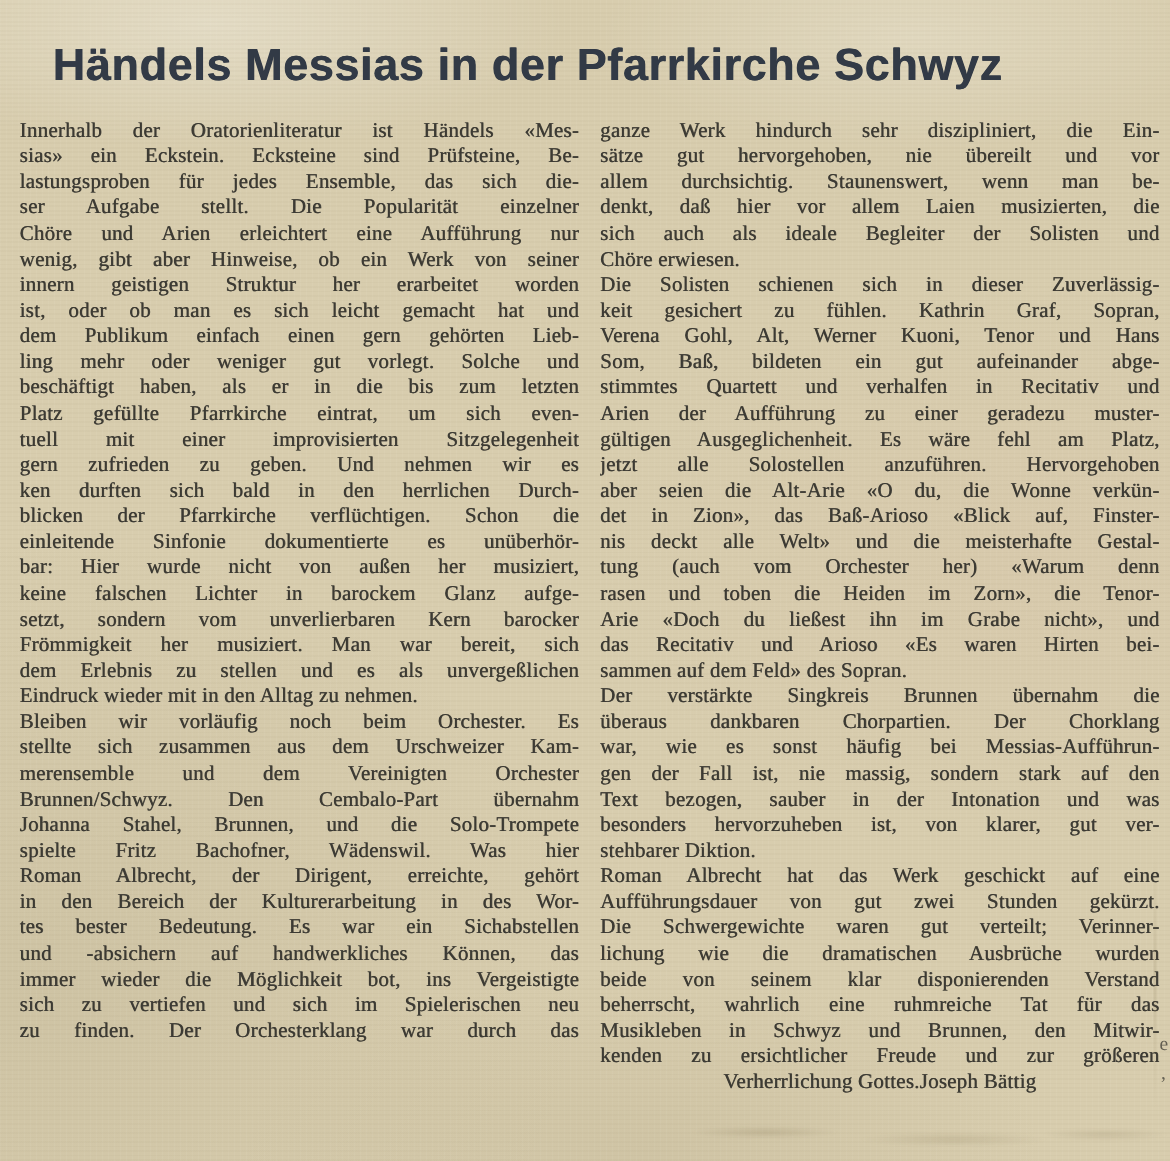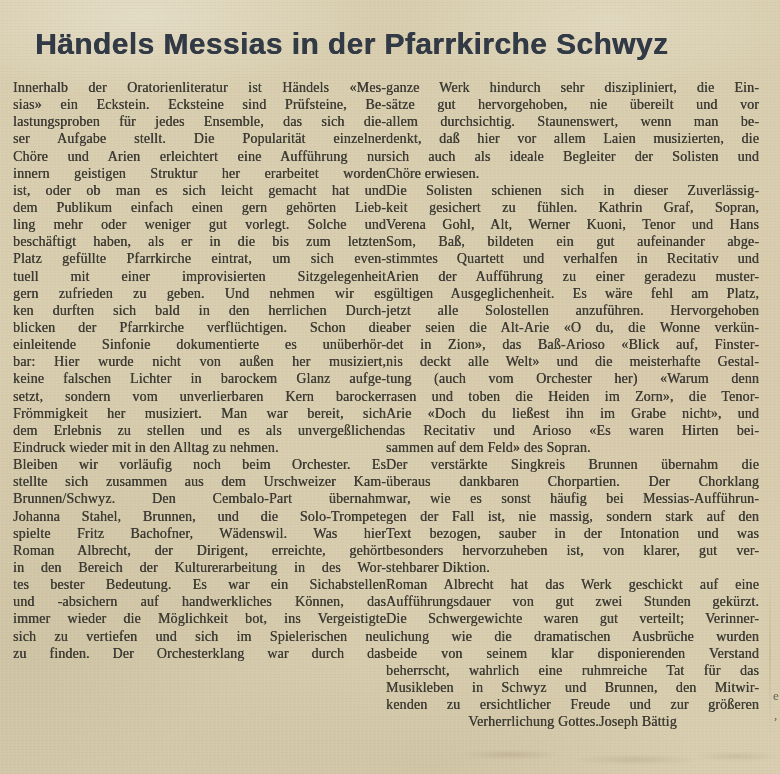--- a/index.html
+++ b/index.html
@@ -43,20 +43,21 @@
     color: var(--headline-ink);
     text-shadow: 0.4px 0 0 var(--headline-ink);
     white-space: nowrap;
   }
 
   .columns {
     position: absolute;
     left: 13px; top: 79px;
     width: 760px;
     display: flex;
+    gap: 14px;
   }
   .col { width: 373px; }
 
   .line {
     height: 17.15px;
     line-height: 17.15px;
     font-size: 14px;
     letter-spacing: 0.15px;
     color: var(--ink);
     text-shadow: 0.35px 0 0 rgba(58,56,50,0.85);
@@ -107,39 +108,41 @@
 
   <h1 class="headline">Händels Messias in der Pfarrkirche Schwyz</h1>
 
   <div class="columns">
     <div class="col">
         <div class="line">Innerhalb der Oratorienliteratur ist Händels «Mes-</div>
         <div class="line">sias» ein Eckstein. Ecksteine sind Prüfsteine, Be-</div>
         <div class="line">lastungsproben für jedes Ensemble, das sich die-</div>
         <div class="line">ser Aufgabe stellt. Die Popularität einzelner</div>
         <div class="line">Chöre und Arien erleichtert eine Aufführung nur</div>
+        <div class="line">wenig, gibt aber Hinweise, ob ein Werk von seiner</div>
         <div class="line">innern geistigen Struktur her erarbeitet worden</div>
         <div class="line">ist, oder ob man es sich leicht gemacht hat und</div>
         <div class="line">dem Publikum einfach einen gern gehörten Lieb-</div>
         <div class="line">ling mehr oder weniger gut vorlegt. Solche und</div>
         <div class="line">beschäftigt haben, als er in die bis zum letzten</div>
         <div class="line">Platz gefüllte Pfarrkirche eintrat, um sich even-</div>
         <div class="line">tuell mit einer improvisierten Sitzgelegenheit</div>
         <div class="line">gern zufrieden zu geben. Und nehmen wir es</div>
         <div class="line">ken durften sich bald in den herrlichen Durch-</div>
         <div class="line">blicken der Pfarrkirche verflüchtigen. Schon die</div>
         <div class="line">einleitende Sinfonie dokumentierte es unüberhör-</div>
         <div class="line">bar: Hier wurde nicht von außen her musiziert,</div>
         <div class="line">keine falschen Lichter in barockem Glanz aufge-</div>
         <div class="line">setzt, sondern vom unverlierbaren Kern barocker</div>
         <div class="line">Frömmigkeit her musiziert. Man war bereit, sich</div>
         <div class="line">dem Erlebnis zu stellen und es als unvergeßlichen</div>
         <div class="line end">Eindruck wieder mit in den Alltag zu nehmen.</div>
         <div class="line">Bleiben wir vorläufig noch beim Orchester. Es</div>
         <div class="line">stellte sich zusammen aus dem Urschweizer Kam-</div>
+        <div class="line">merensemble und dem Vereinigten Orchester</div>
         <div class="line">Brunnen/Schwyz. Den Cembalo-Part übernahm</div>
         <div class="line">Johanna Stahel, Brunnen, und die Solo-Trompete</div>
         <div class="line">spielte Fritz Bachofner, Wädenswil. Was hier</div>
         <div class="line">Roman Albrecht, der Dirigent, erreichte, gehört</div>
         <div class="line">in den Bereich der Kulturerarbeitung in des Wor-</div>
         <div class="line">tes bester Bedeutung. Es war ein Sichabstellen</div>
         <div class="line">und -absichern auf handwerkliches Können, das</div>
         <div class="line">immer wieder die Möglichkeit bot, ins Vergeistigte</div>
         <div class="line">sich zu vertiefen und sich im Spielerischen neu</div>
         <div class="line">zu finden. Der Orchesterklang war durch das</div>

